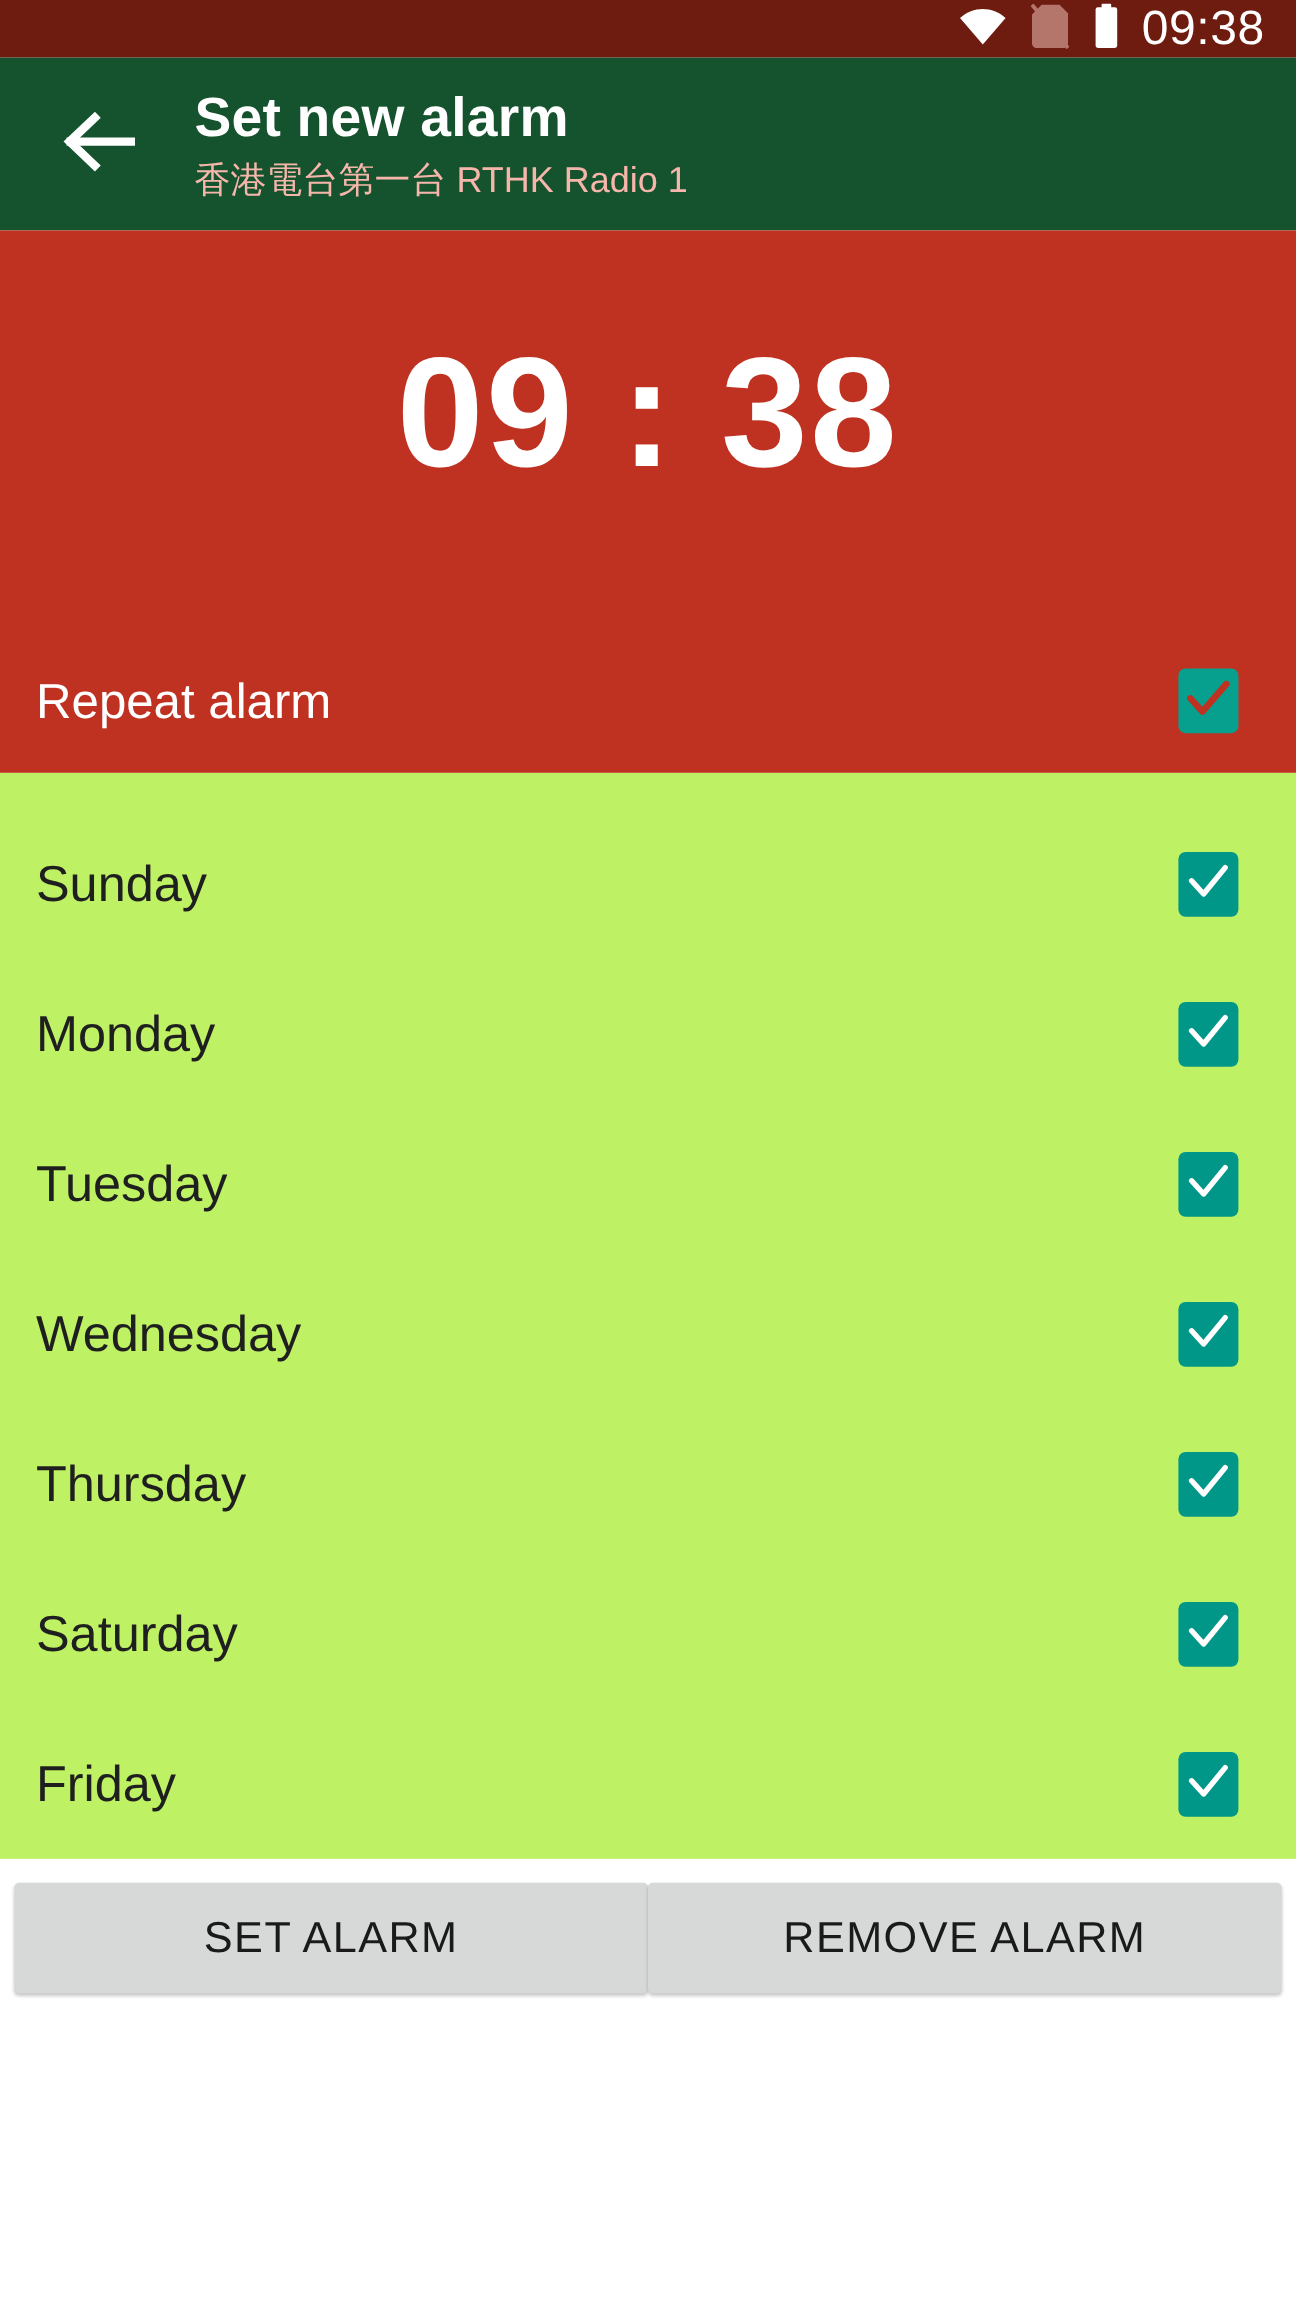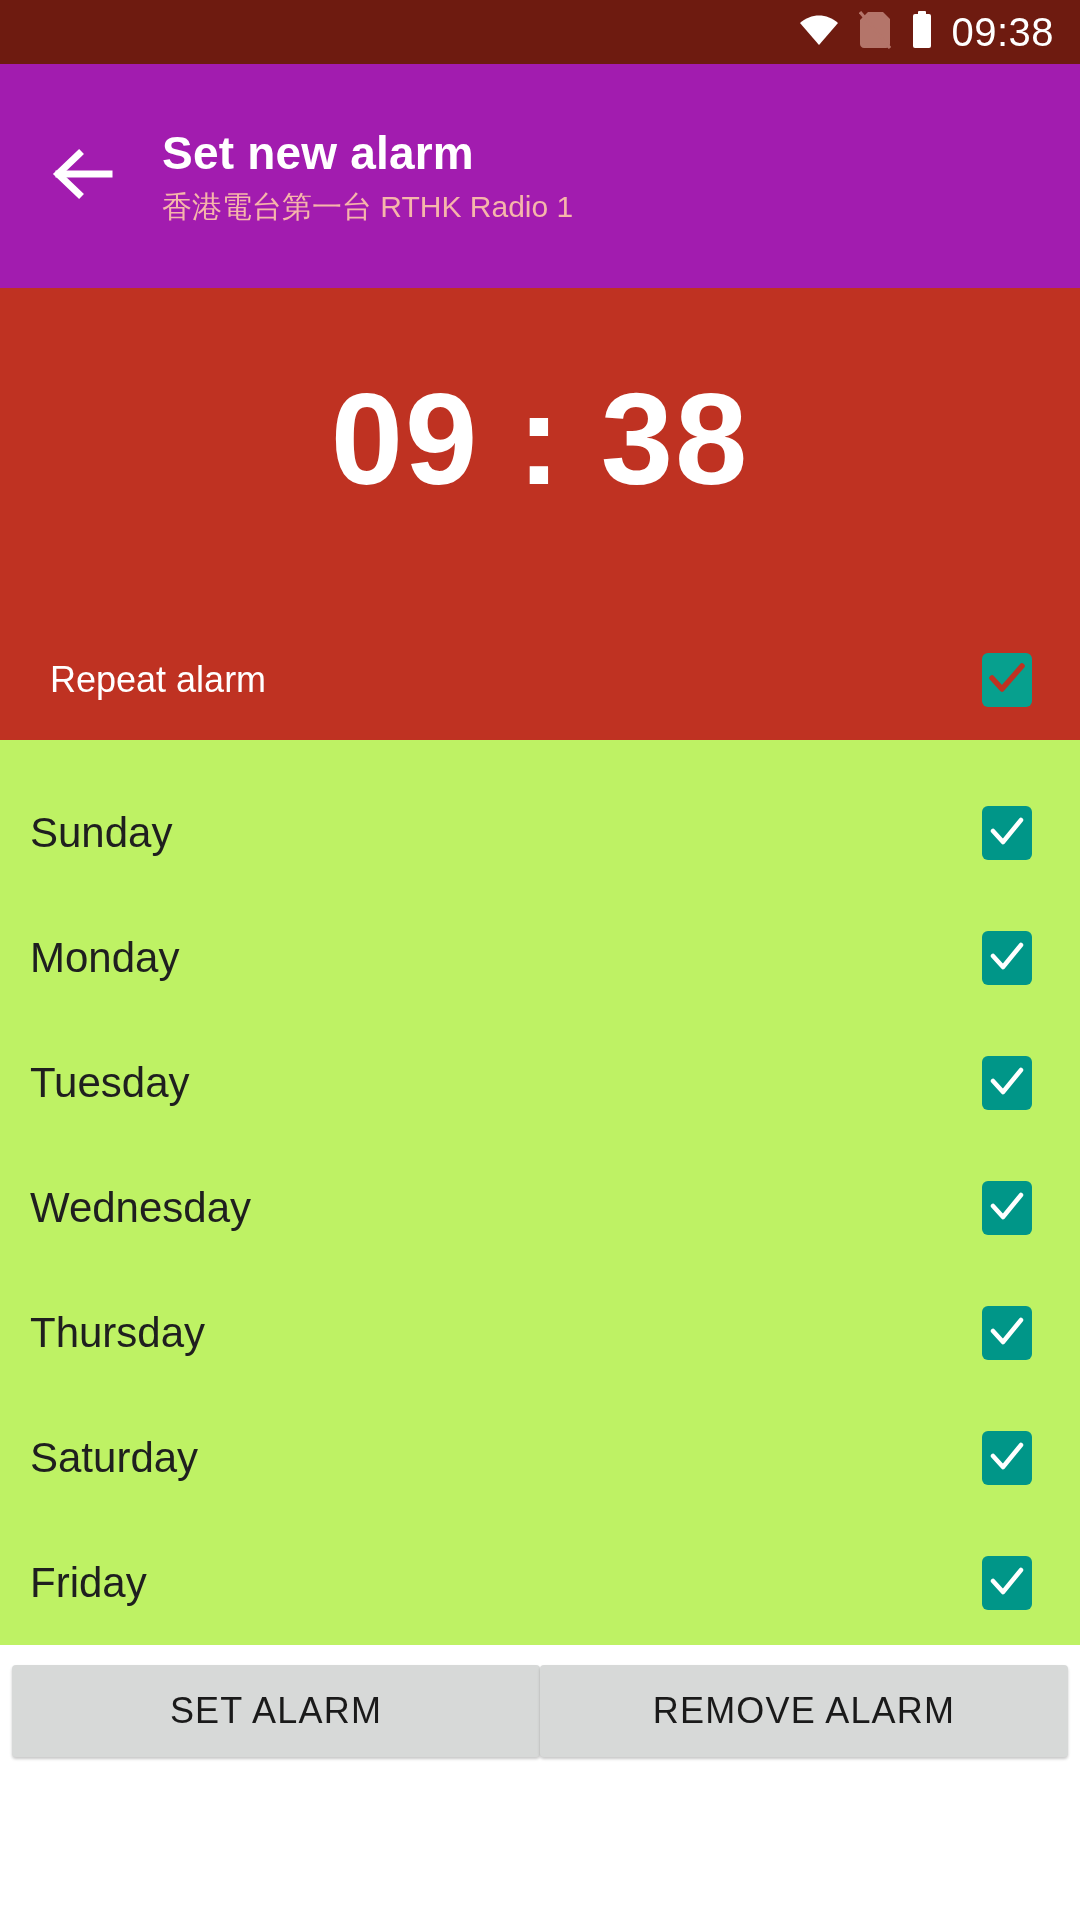--- a/index.html
+++ b/index.html
@@ -10,21 +10,21 @@
     width: 1080px;
     height: 1920px;
     background: #ffffff;
     font-family: "Liberation Sans", sans-serif;
     overflow: hidden;
     position: relative;
   }
 
   
   .status-bar {
-    height: 64px;
+    height: 48px;
     background: #6E1B10;
     display: flex;
     align-items: center;
     justify-content: flex-end;
     padding-right: 26px;
     box-sizing: border-box;
   }
   .status-icons {
     display: flex;
     align-items: center;
@@ -37,22 +37,22 @@
     color: #ffffff;
     font-size: 40px;
     font-weight: 400;
     letter-spacing: 0.5px;
     margin-left: 18px;
     line-height: 1;
   }
 
   
   .app-bar {
-    height: 224px;
-    background: #a21caf;
+    height: 144px;
+    background: #14532d;
     display: flex;
     align-items: center;
     padding-left: 44px;
     box-sizing: border-box;
     position: relative;
   }
   .back-button {
     width: 76px;
     height: 76px;
     display: flex;
@@ -112,23 +112,22 @@
     height: 120px;
     display: flex;
     align-items: center;
     justify-content: space-between;
     padding: 0 48px 0 30px;
     box-sizing: border-box;
     cursor: pointer;
   }
   .repeat-label {
     color: #ffffff;
-    font-size: 36px;
+    font-size: 41px;
     font-weight: 400;
-    margin-left: 20px;
   }
 
   
   .checkbox {
     width: 50px;
     height: 54px;
     border-radius: 6px;
     background: #009688;
     display: flex;
     align-items: center;

